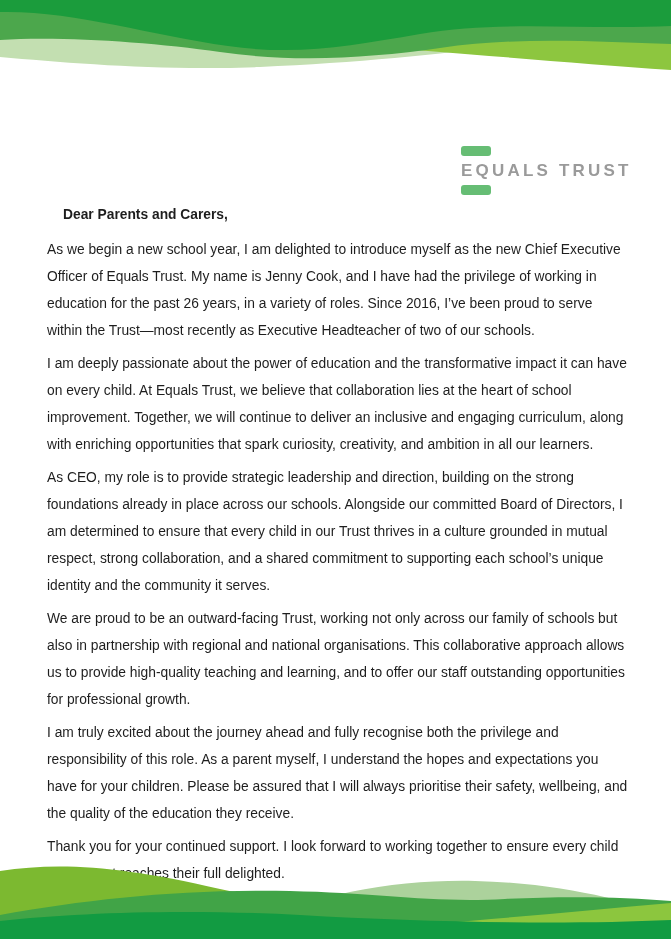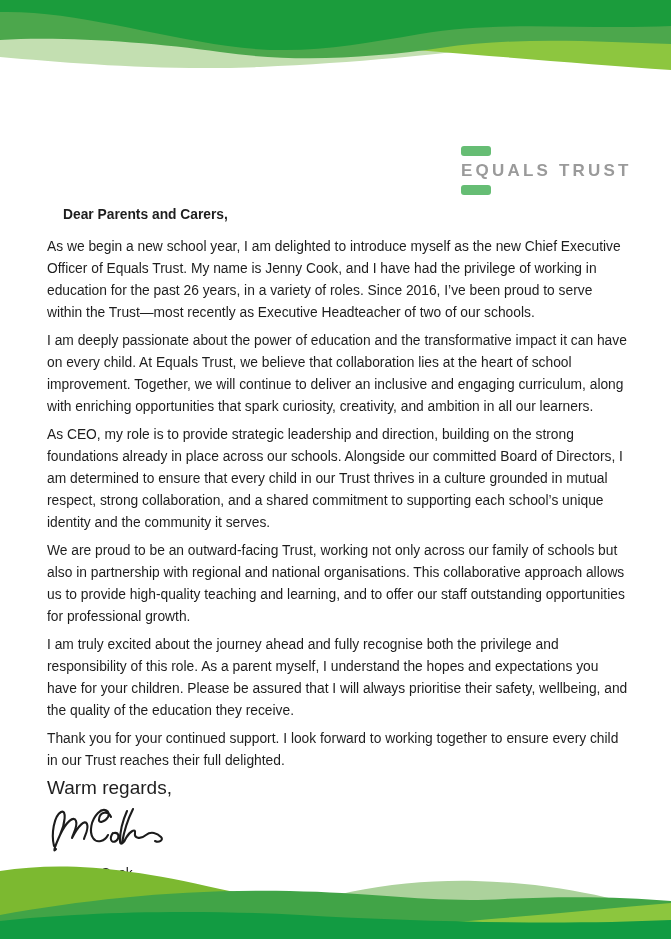--- a/index.html
+++ b/index.html
@@ -17,21 +17,21 @@
   .logo{position:absolute;top:146px;left:461px;}
   .logo-bar{width:30px;height:10px;border-radius:3px;background:var(--logo-green,#66bd74);}
   .logo-text{
     font-size:17px;font-weight:600;letter-spacing:3.2px;line-height:17px;
     color:var(--logo-gray,#9a9a9a);margin:6px 0 6px 0;white-space:nowrap;
   }
 
   
   .content{position:absolute;left:47px;top:205px;width:585px;}
   .salutation{font-size:13.8px;font-weight:700;margin:0 0 12px 16px;line-height:19px;}
-  .para{font-size:13.8px;line-height:22px;margin:0 4px 6px 0;}
+  .para{font-size:13.8px;line-height:27px;margin:0 4px 6px 0;}
   .closing{font-size:19px;line-height:19.6px;margin:4px 0 0 0;}
   .signature{margin:6px 0 0 0;}
   .signatory-name{font-size:13.8px;line-height:19px;margin:2px 0 10px 16px;}
   .signatory-title,.signatory-org{
     font-size:17px;line-height:19.5px;color:var(--signoff-green,#76a83e);
   }
 </style>
 </head>
 <body>
 

